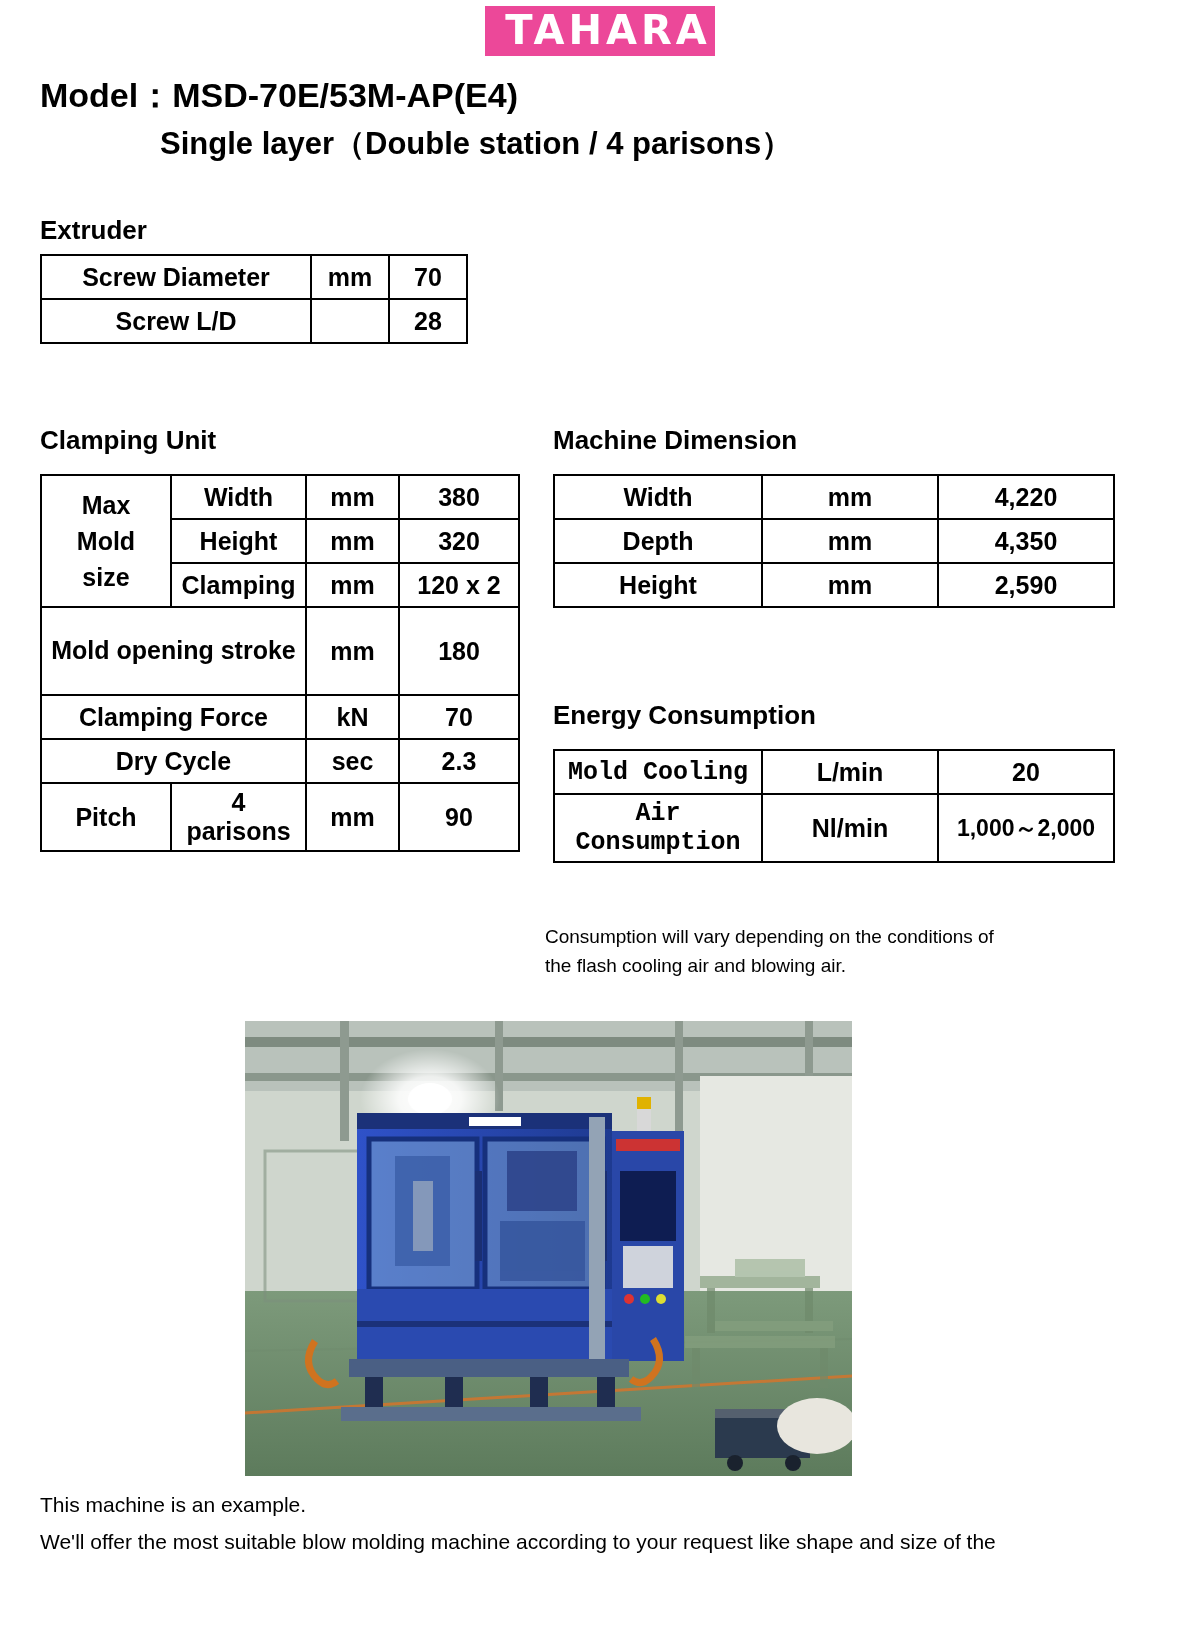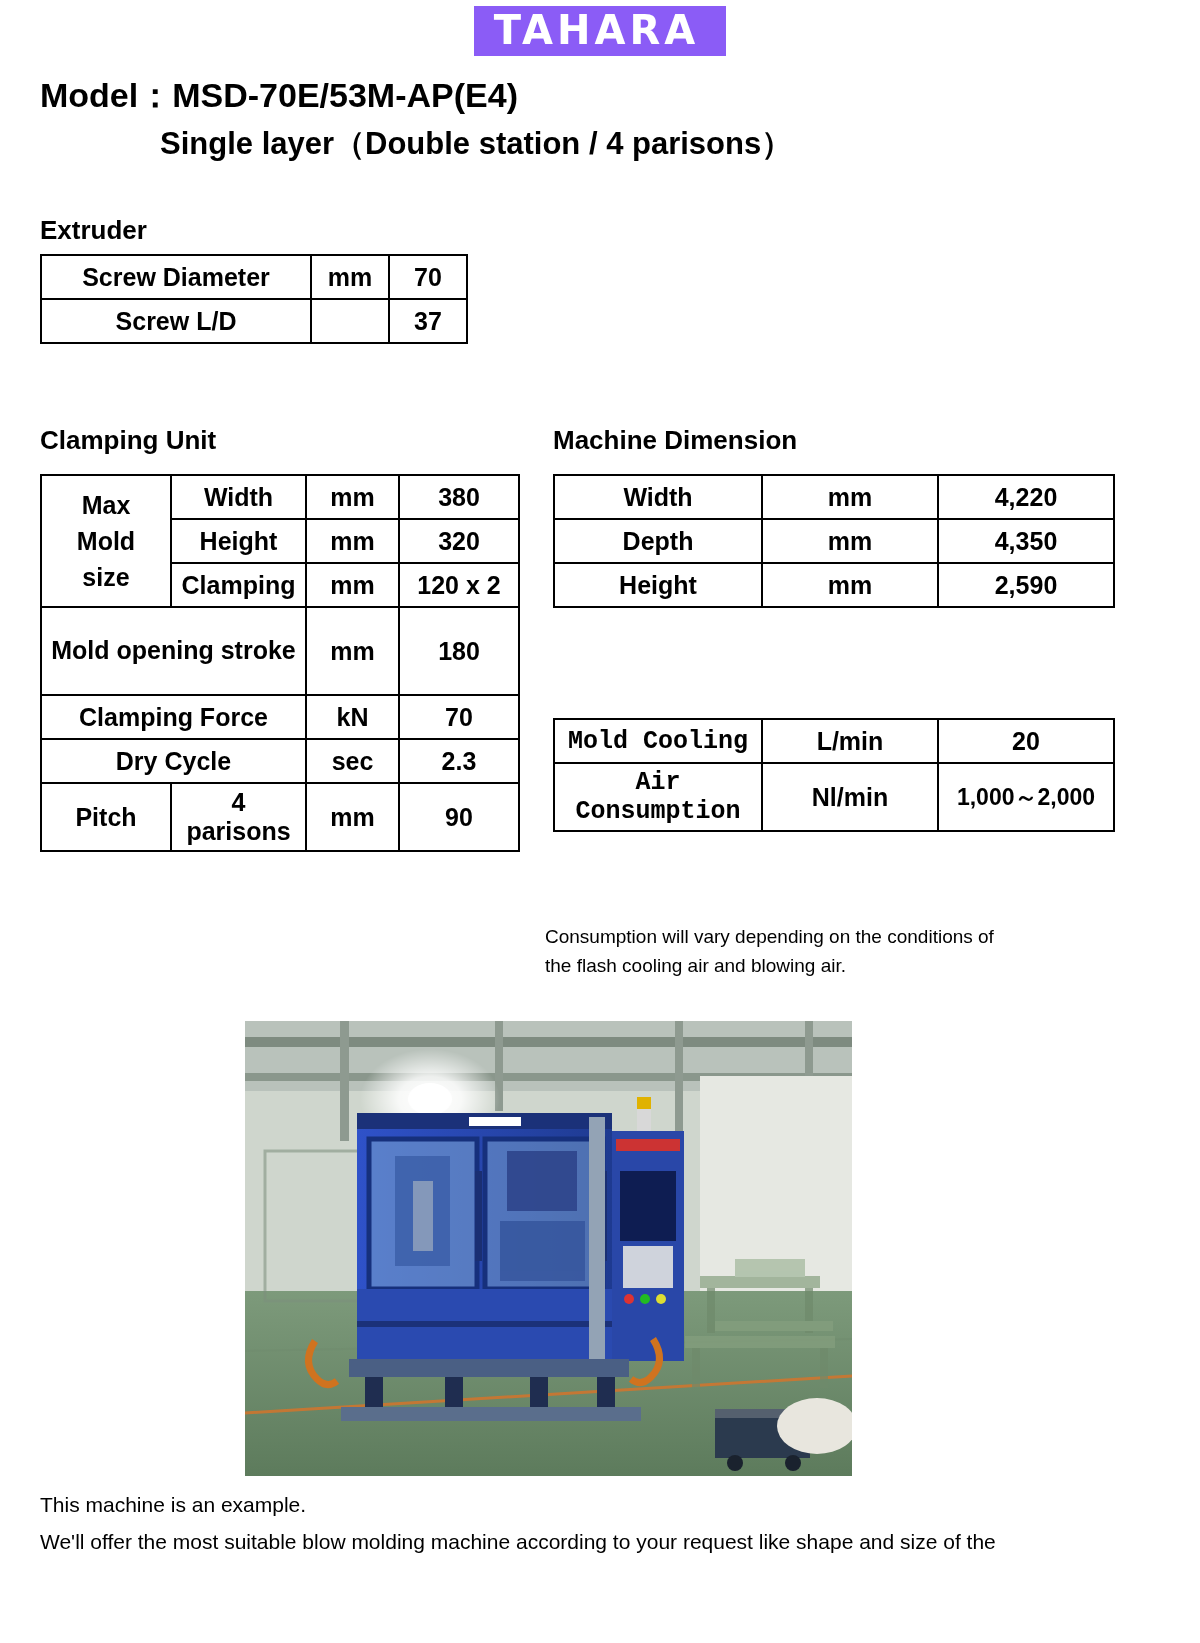--- a/index.html
+++ b/index.html
@@ -17,27 +17,27 @@
   }
 
   
   .logo-wrap {
     width: 100%;
     text-align: center;
     padding-top: 6px;
   }
   .logo {
     display: inline-block;
-    background: #8b5cf6;
+    background: #ec4899;
     color: #ffffff;
     font-family: "DejaVu Sans", sans-serif;
     font-weight: bold;
     font-size: 40px;
     letter-spacing: 4px;
-    padding: 4px 27px 6px 20px;
+    padding: 4px 4px 6px 20px;
     line-height: 1;
   }
 
   
   .title-block {
     margin-top: 18px;
     padding-left: 40px;
   }
   .title-line1 {
     font-size: 34px;
@@ -174,21 +174,21 @@
     </colgroup>
     <tbody>
       <tr>
         <td class="lbl">Screw Diameter</td>
         <td>mm</td>
         <td>70</td>
       </tr>
       <tr>
         <td class="lbl noborder-r">Screw L/D</td>
         <td class="noborder-l"></td>
-        <td>37</td>
+        <td>28</td>
       </tr>
     </tbody>
   </table>
 </div>
 
 <div class="clamping-sec">
   <div class="section-heading">Clamping Unit</div>
   <table class="spec">
     <colgroup>
       <col style="width:130px">
@@ -264,20 +264,21 @@
       <tr>
         <td class="lbl">Height</td>
         <td>mm</td>
         <td>2,590</td>
       </tr>
     </tbody>
   </table>
 </div>
 
 <div class="energy-sec">
+  <div class="section-heading">Energy Consumption</div>
   <table class="spec">
     <colgroup>
       <col style="width:208px">
         <col style="width:176px">
         <col style="width:176px">
     </colgroup>
     <tbody>
       <tr>
         <td class="small">Mold Cooling</td>
         <td>L/min</td>

